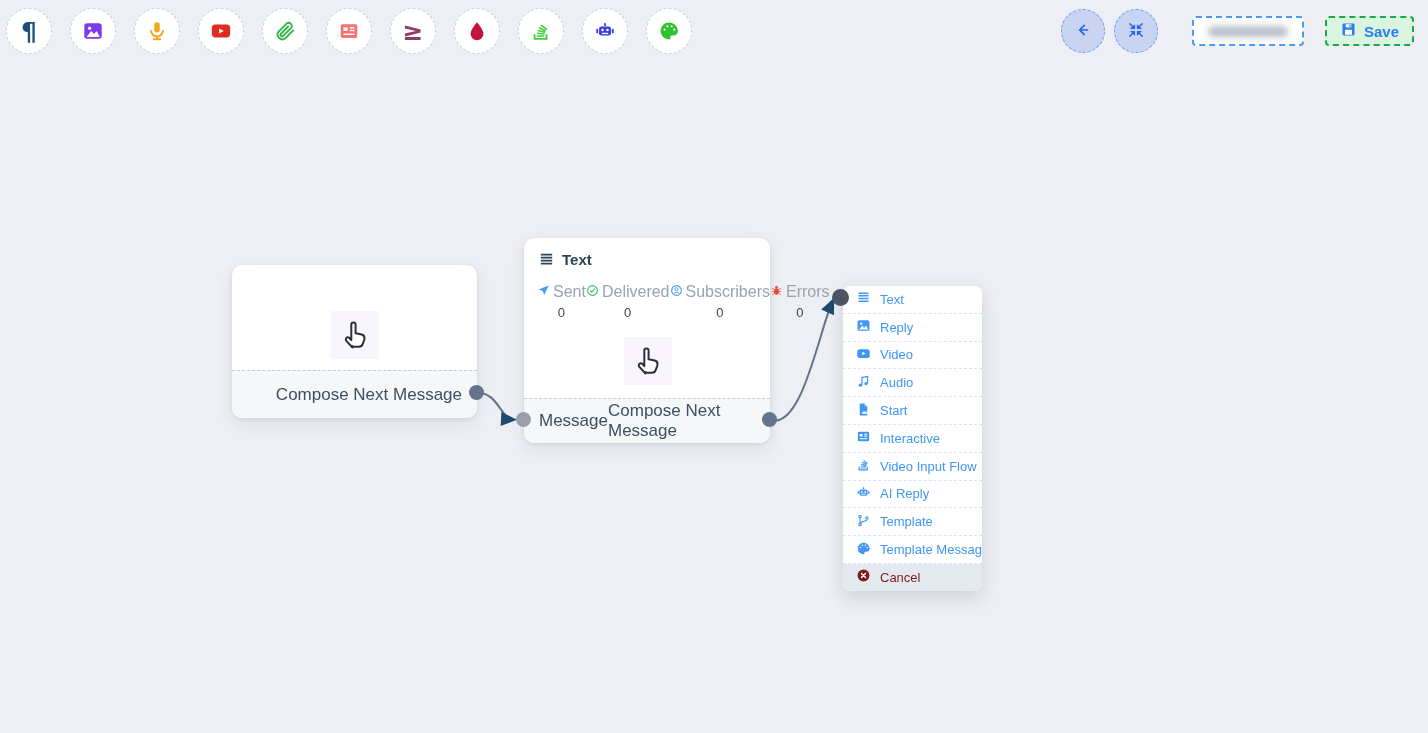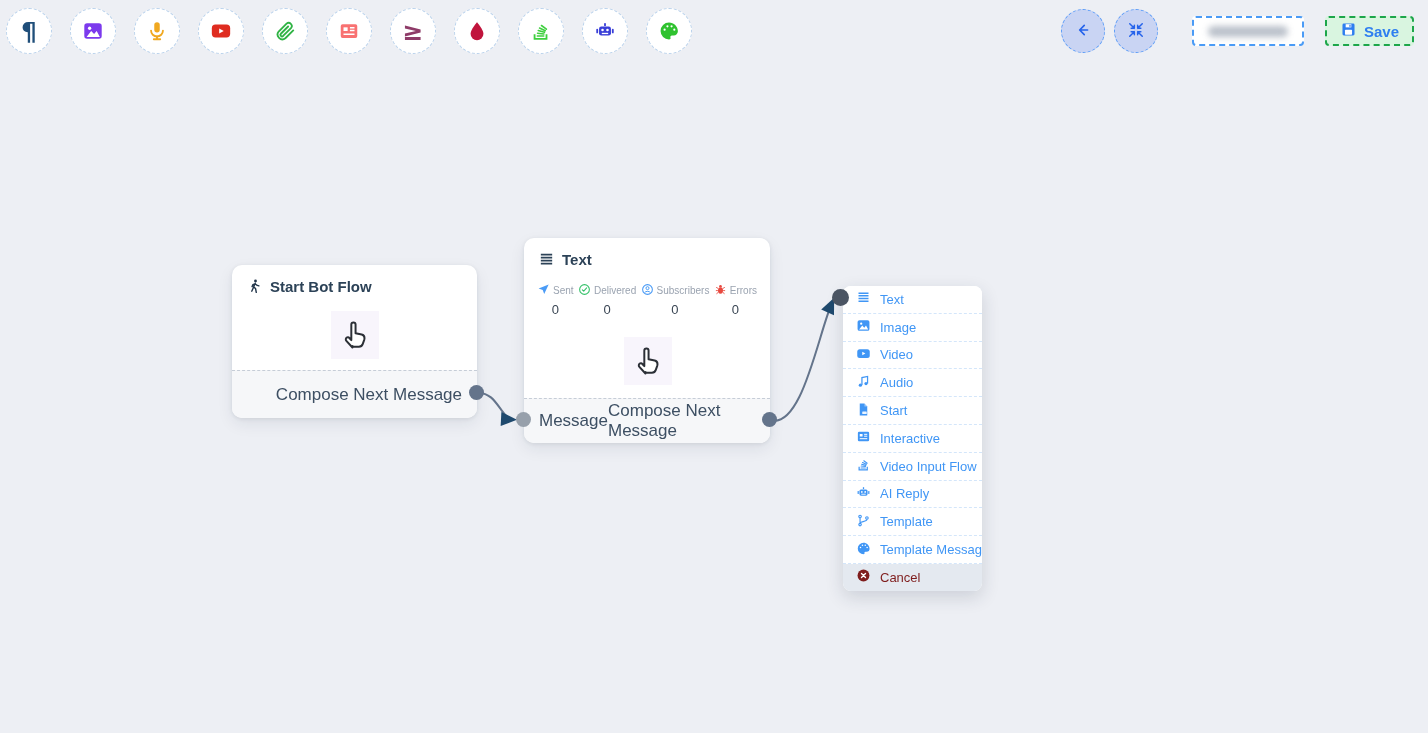--- a/index.html
+++ b/index.html
@@ -41,21 +41,21 @@
   .hand-wrap svg{width:34px;height:34px;}
   .node-start .hand-wrap{left:99px;top:46px;}
   .node-text .hand-wrap{left:100px;top:99px;}
   .node-footer{position:absolute;left:0;right:0;bottom:0;border-top:1px dashed #c6cdd7;
       background:#f6f7f9;border-radius:0 0 10px 10px;display:flex;align-items:center;
       font-size:17px;color:#3d4f63;padding:0 15px;box-sizing:border-box;}
   .node-start .node-footer{height:48px;justify-content:flex-end;}
   .node-text .node-footer{height:45px;justify-content:space-between;}
   .stats{display:flex;justify-content:space-between;padding:0 13px;margin-top:15px;}
   .stat{display:flex;flex-direction:column;align-items:center;gap:4px;}
-  .stat-head{display:flex;align-items:center;gap:3px;font-size:10px;color:#9aa3b0;}
+  .stat-head{display:flex;align-items:center;gap:3px;font-size:16px;color:#9aa3b0;}
   .stat-head svg{width:13px;height:13px;}
   .stat-value{font-size:13px;color:#3a4654;}
   
   .dot{position:absolute;width:15px;height:15px;border-radius:50%;z-index:6;}
   .dot-start-out{left:469px;top:385px;background:#64748b;}
   .dot-text-in{left:516px;top:412px;background:#97a0ab;}
   .dot-text-out{left:762px;top:412px;background:#64748b;}
   .dot-menu{left:832px;top:289px;width:17px;height:17px;background:#4b5563;}
   
   .edges{position:absolute;inset:0;z-index:3;pointer-events:none;}
@@ -283,26 +283,20 @@
   <defs>
     <marker id="arrow" viewBox="0 0 18 16" markerUnits="userSpaceOnUse" markerWidth="18" markerHeight="16" refX="13" refY="8" orient="auto">
       <path d="M1 1L17 8L1 15z" fill="#1f4a6e"></path>
     </marker>
   </defs>
   <path d="M477 393 C497 391 501 419 513 419.6" fill="none" stroke="#64748b" stroke-width="2" marker-end="url(#arrow)"></path>
   <path d="M770 420 C802 430 818 334 832.5 301.5" fill="none" stroke="#64748b" stroke-width="2" marker-end="url(#arrow)"></path>
 </svg>
 
 <div class="node node-start">
-  <div class="node-title">
-    <svg style="color:#22354a">
-        <use href="#i-walk"></use>
-      </svg>
-    <span>Start Bot Flow</span>
-  </div>
   <div class="hand-wrap">
     <svg>
         <use href="#i-hand"></use>
       </svg>
   </div>
   <div class="node-footer">
     <span>Compose Next Message</span>
   </div>
 </div>
 
@@ -371,21 +365,21 @@
   <div class="mi">
       <span><svg>
           <use href="#i-lines"></use>
         </svg></span>
       <span class="mlb">Text</span>
     </div>
   <div class="mi">
       <span><svg>
           <use href="#i-image"></use>
         </svg></span>
-      <span class="mlb">Image</span>
+      <span class="mlb">Reply</span>
     </div>
   <div class="mi">
       <span><svg>
           <use href="#i-youtube"></use>
         </svg></span>
       <span class="mlb">Video</span>
     </div>
   <div class="mi">
       <span><svg>
           <use href="#i-music"></use>

